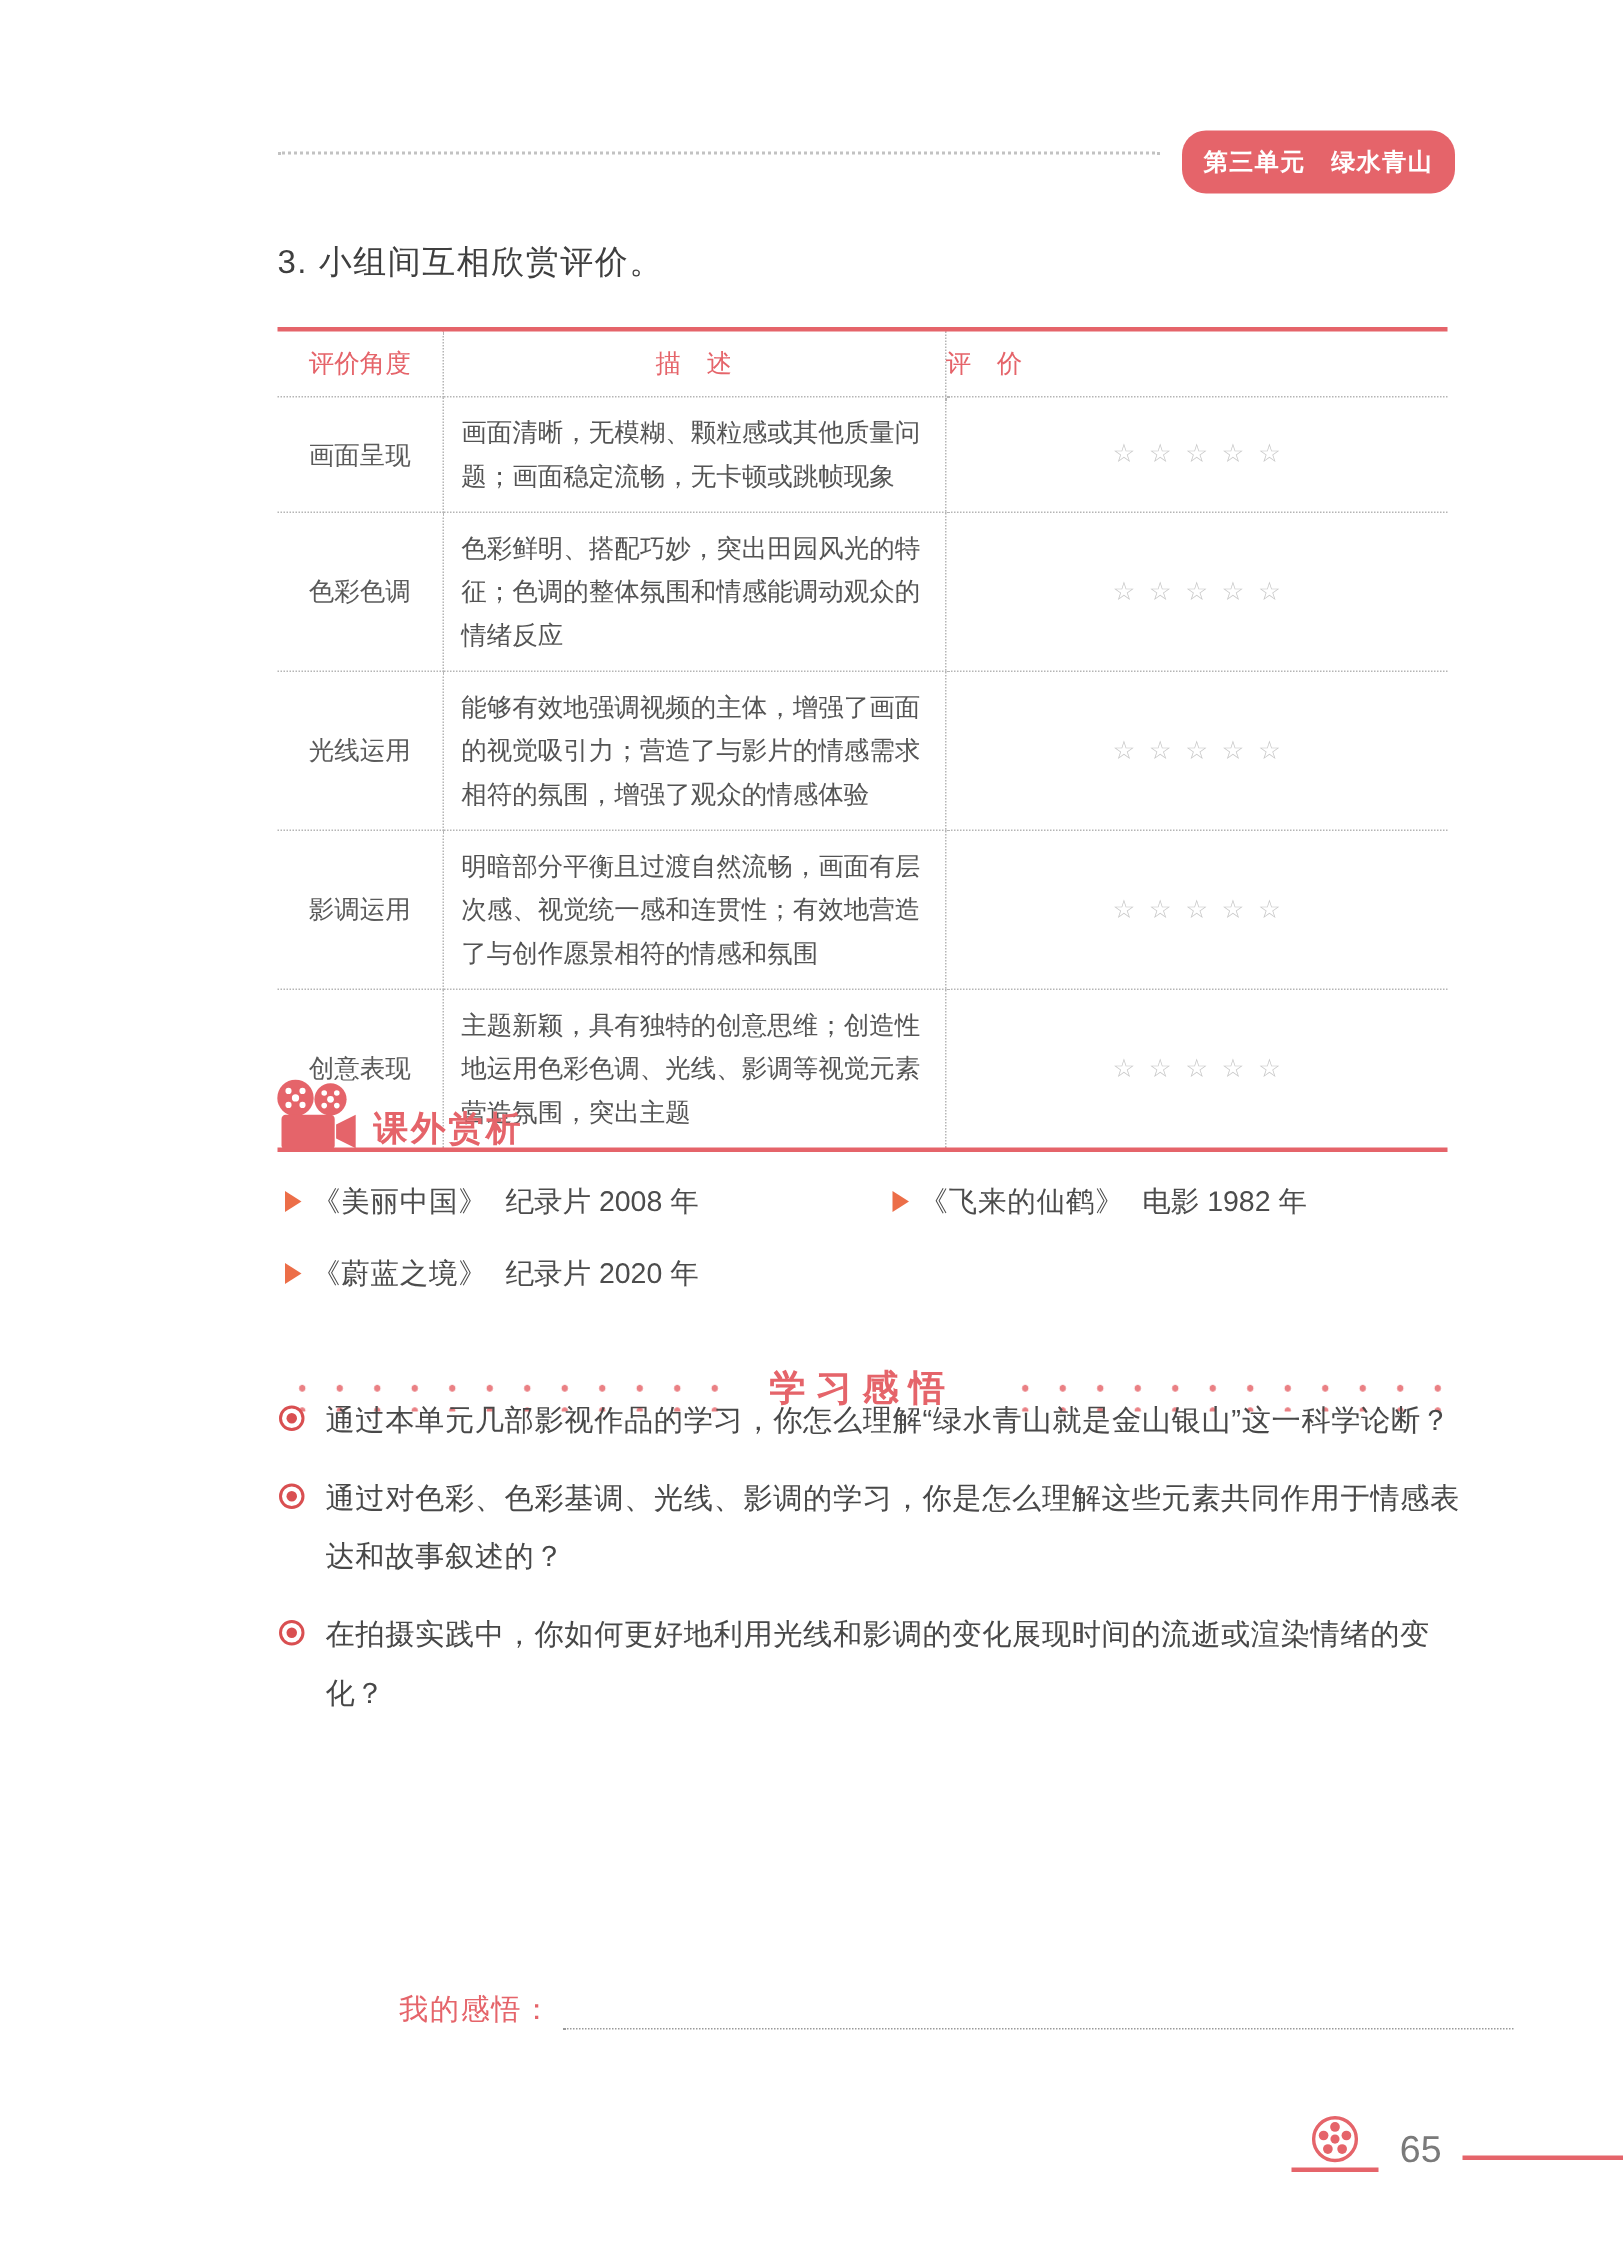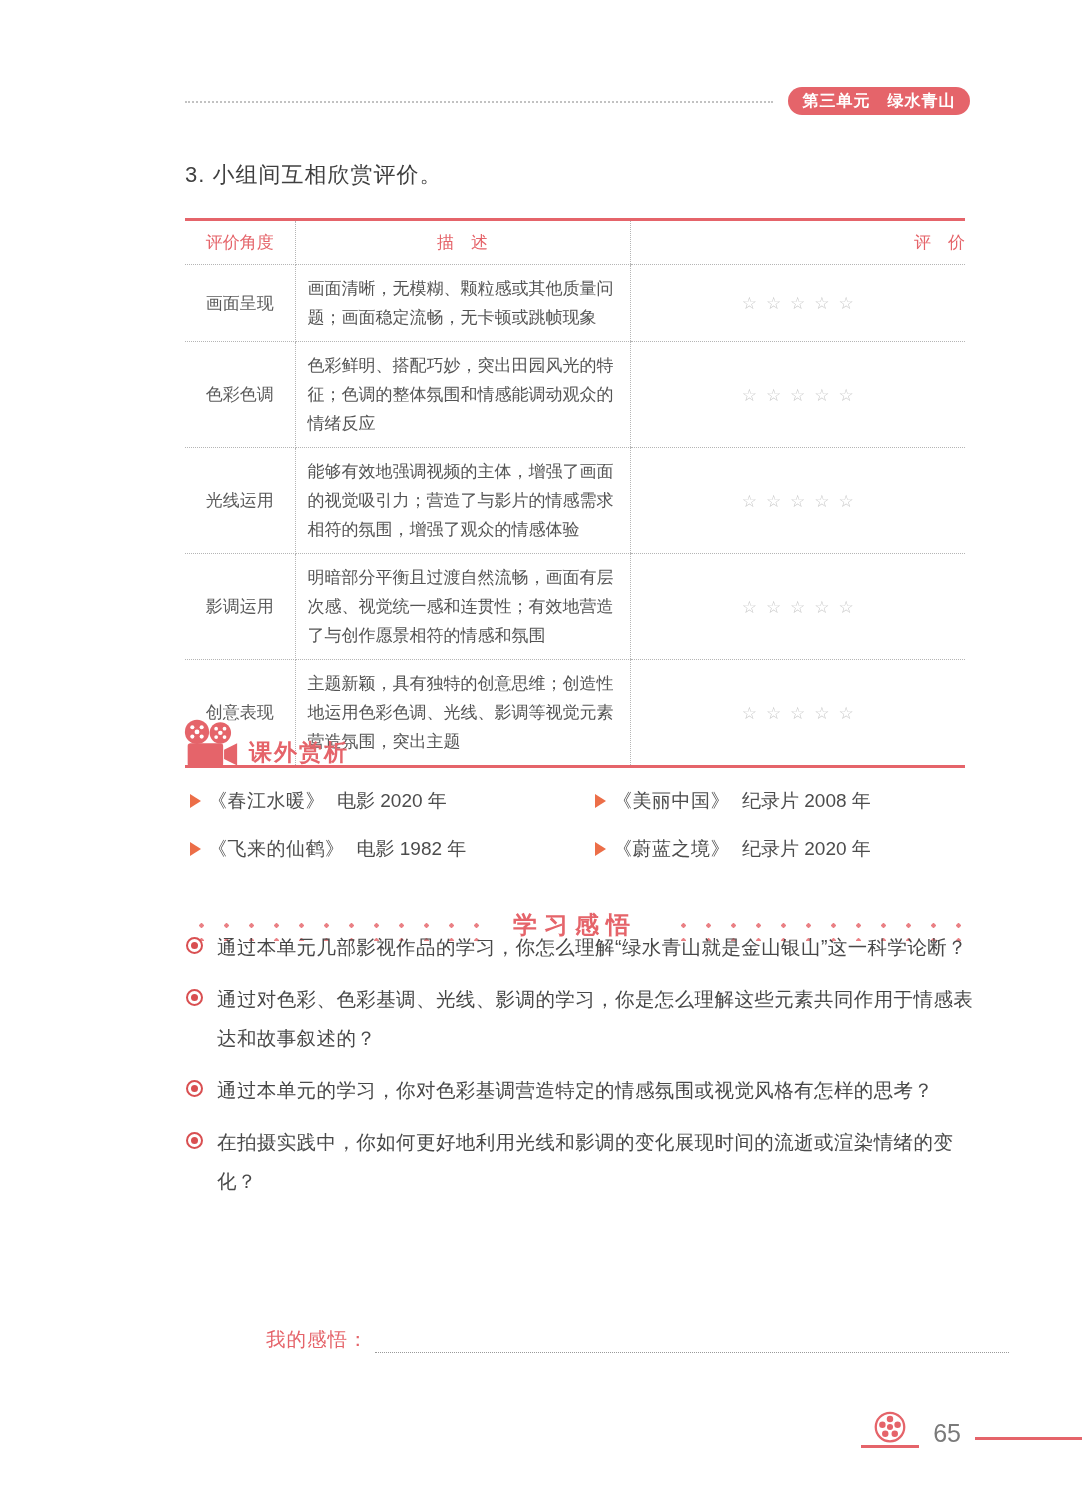--- a/index.html
+++ b/index.html
@@ -9,40 +9,40 @@
     --text:#4a4a4a;
     --dot:#ea8084;
     --rule:#b5b5b5;
   }
   *{margin:0;padding:0;box-sizing:border-box;}
   body{background:#888;font-family:"Liberation Sans","DejaVu Sans",sans-serif;}
   .page{position:relative;width:1082px;height:1508px;background:#ffffff;margin:0 auto;overflow:hidden;color:var(--text);}
 
   
   .head-rule{position:absolute;left:185px;top:101px;width:588px;border-top:2px dotted #c2c2c2;}
-  .unit-badge{position:absolute;left:788px;top:87px;width:182px;height:28px;background:var(--accent);
+  .unit-badge{position:absolute;left:788px;top:87px;width:182px;height:42px;background:var(--accent);
     border-radius:16px;display:flex;align-items:center;justify-content:center;
     color:#fff;font-size:16px;font-weight:bold;letter-spacing:1px;}
 
   
   .sec-heading{position:absolute;left:185px;top:160px;font-size:22px;color:#3f3f3f;letter-spacing:1px;}
 
   
   .tbl-wrap{position:absolute;left:185px;top:218px;width:780px;}
   table.eval{width:100%;border-collapse:collapse;border-top:3px solid var(--accent);border-bottom:3px solid var(--accent);table-layout:fixed;}
   table.eval td{border-bottom:1px dotted var(--rule);vertical-align:middle;font-size:17px;}
   table.eval tr:last-child td{border-bottom:none;}
   td.cat{width:110px;text-align:center;color:#5a5a5a;border-right:1px dotted var(--rule);padding:10px 4px;}
   td.red{color:var(--accent);}
   td.blank{height:44px;}
   td.desc{width:500px;padding:9px 12px;line-height:29px;color:#545454;text-align:left;}
   td.desc-h{text-align:center;color:var(--accent);padding:10px 0;}
   td.stars{width:170px;text-align:center;color:var(--star);font-size:23px;letter-spacing:9px;border-left:1px dotted var(--rule);
     font-family:"DejaVu Sans",sans-serif;padding-left:9px;}
-  td.rate-h{text-align:right;color:var(--accent);border-left:1px dotted var(--rule);font-size:17px;}
+  td.rate-h{text-align:left;color:var(--accent);border-left:1px dotted var(--rule);font-size:17px;}
 
   
   .extra-head{position:absolute;left:183px;top:718px;display:flex;align-items:center;}
   .extra-title{color:var(--accent);font-size:23px;font-weight:bold;letter-spacing:2px;margin-left:10px;margin-top:10px;}
   .media-list{position:absolute;left:190px;top:788px;width:775px;display:grid;grid-template-columns:405px 370px;row-gap:22px;}
   .media-item{display:flex;align-items:center;font-size:19px;color:#4c4c4c;}
   .tri{width:0;height:0;border-left:11px solid var(--arrow);border-top:7px solid transparent;border-bottom:7px solid transparent;margin-right:7px;flex:none;}
   .media-title{letter-spacing:0.5px;}
   .media-meta{margin-left:12px;color:#4c4c4c;}
 
@@ -140,25 +140,20 @@
             <circle cx="44.5" cy="19.5" r="2"></circle>
         </g>
       </svg>
     </span>
     <span class="extra-title">课外赏析</span>
   </div>
 
   <div class="media-list">
     <div class="media-item">
       <span class="tri"></span>
-      <span class="media-title">《春江水暖》</span>
-      <span class="media-meta">电影 2020 年</span>
-    </div>
-    <div class="media-item">
-      <span class="tri"></span>
       <span class="media-title">《美丽中国》</span>
       <span class="media-meta">纪录片 2008 年</span>
     </div>
     <div class="media-item">
       <span class="tri"></span>
       <span class="media-title">《飞来的仙鹤》</span>
       <span class="media-meta">电影 1982 年</span>
     </div>
     <div class="media-item">
       <span class="tri"></span>
@@ -174,24 +169,20 @@
   </div>
 
   <div class="questions">
     <div class="q">
       <span class="q-bullet"></span>
       <span class="q-text">通过本单元几部影视作品的学习，你怎么理解“绿水青山就是金山银山”这一科学论断？</span>
     </div>
     <div class="q">
       <span class="q-bullet"></span>
       <span class="q-text">通过对色彩、色彩基调、光线、影调的学习，你是怎么理解这些元素共同作用于情感表达和故事叙述的？</span>
-    </div>
-    <div class="q">
-      <span class="q-bullet"></span>
-      <span class="q-text">通过本单元的学习，你对色彩基调营造特定的情感氛围或视觉风格有怎样的思考？</span>
     </div>
     <div class="q">
       <span class="q-bullet"></span>
       <span class="q-text">在拍摄实践中，你如何更好地利用光线和影调的变化展现时间的流逝或渲染情绪的变化？</span>
     </div>
   </div>
 
   <div class="note-row">
     <span class="note-label">我的感悟：</span>
     <span class="note-line"></span>

